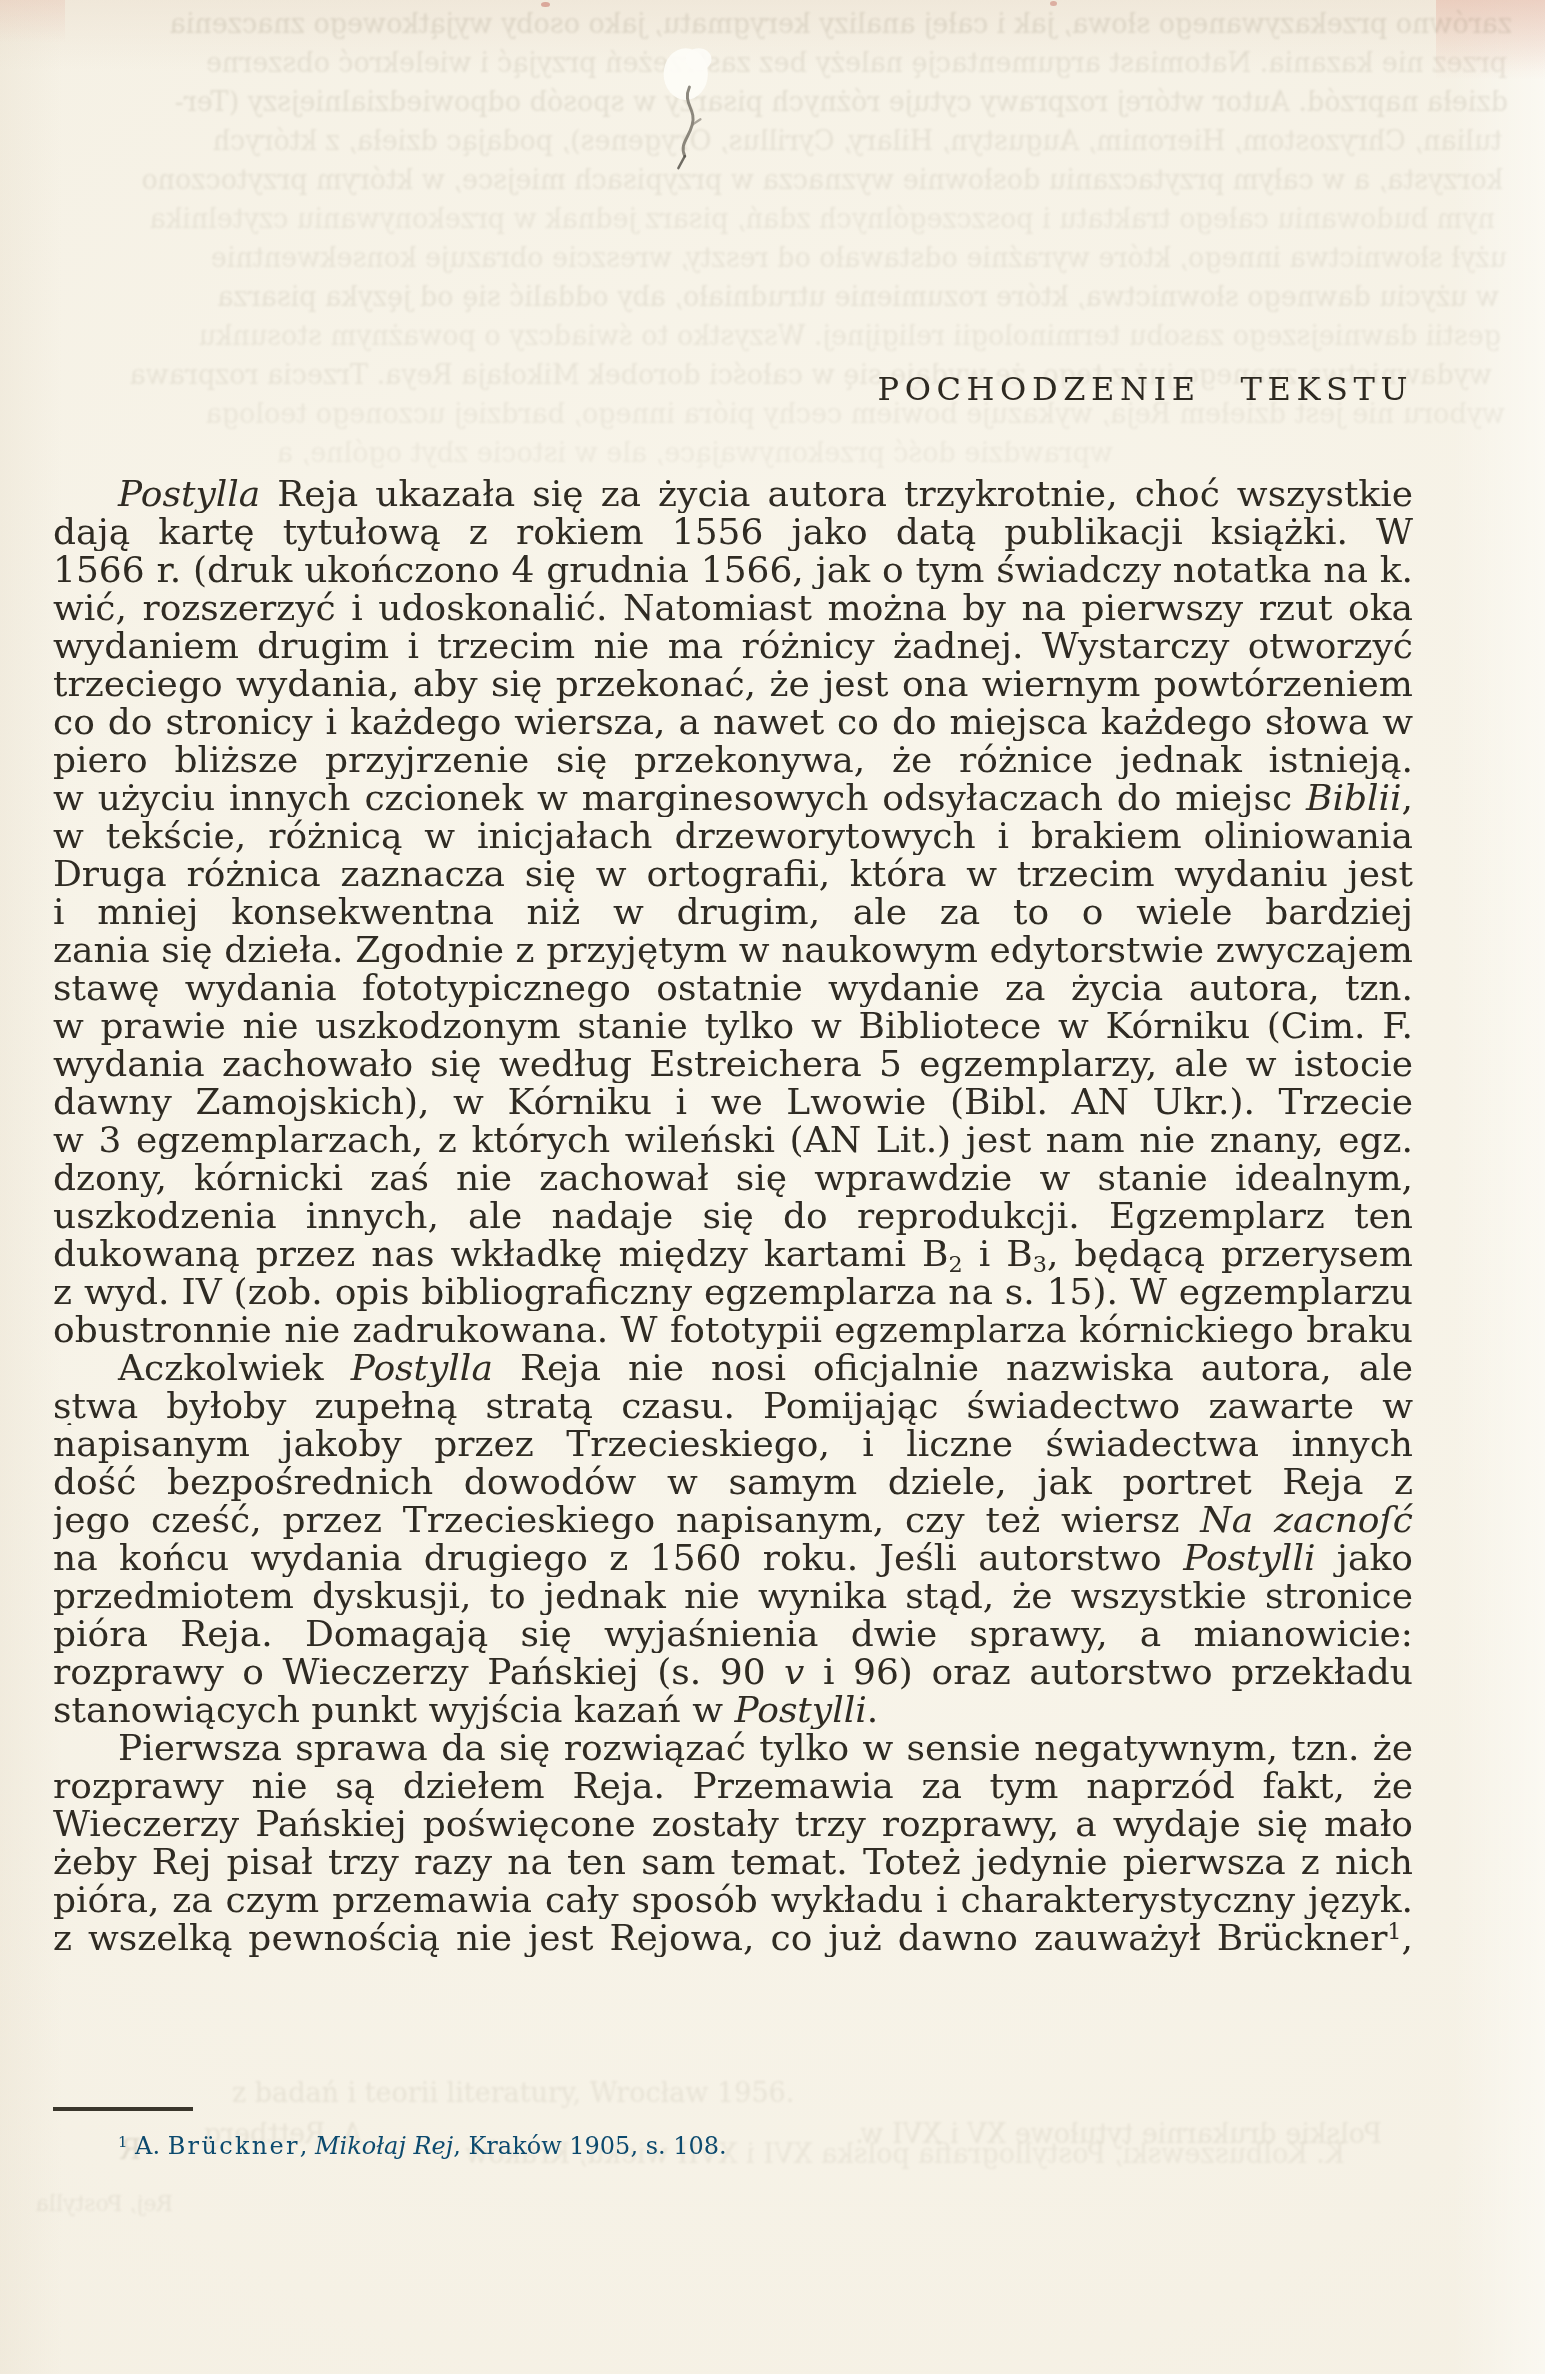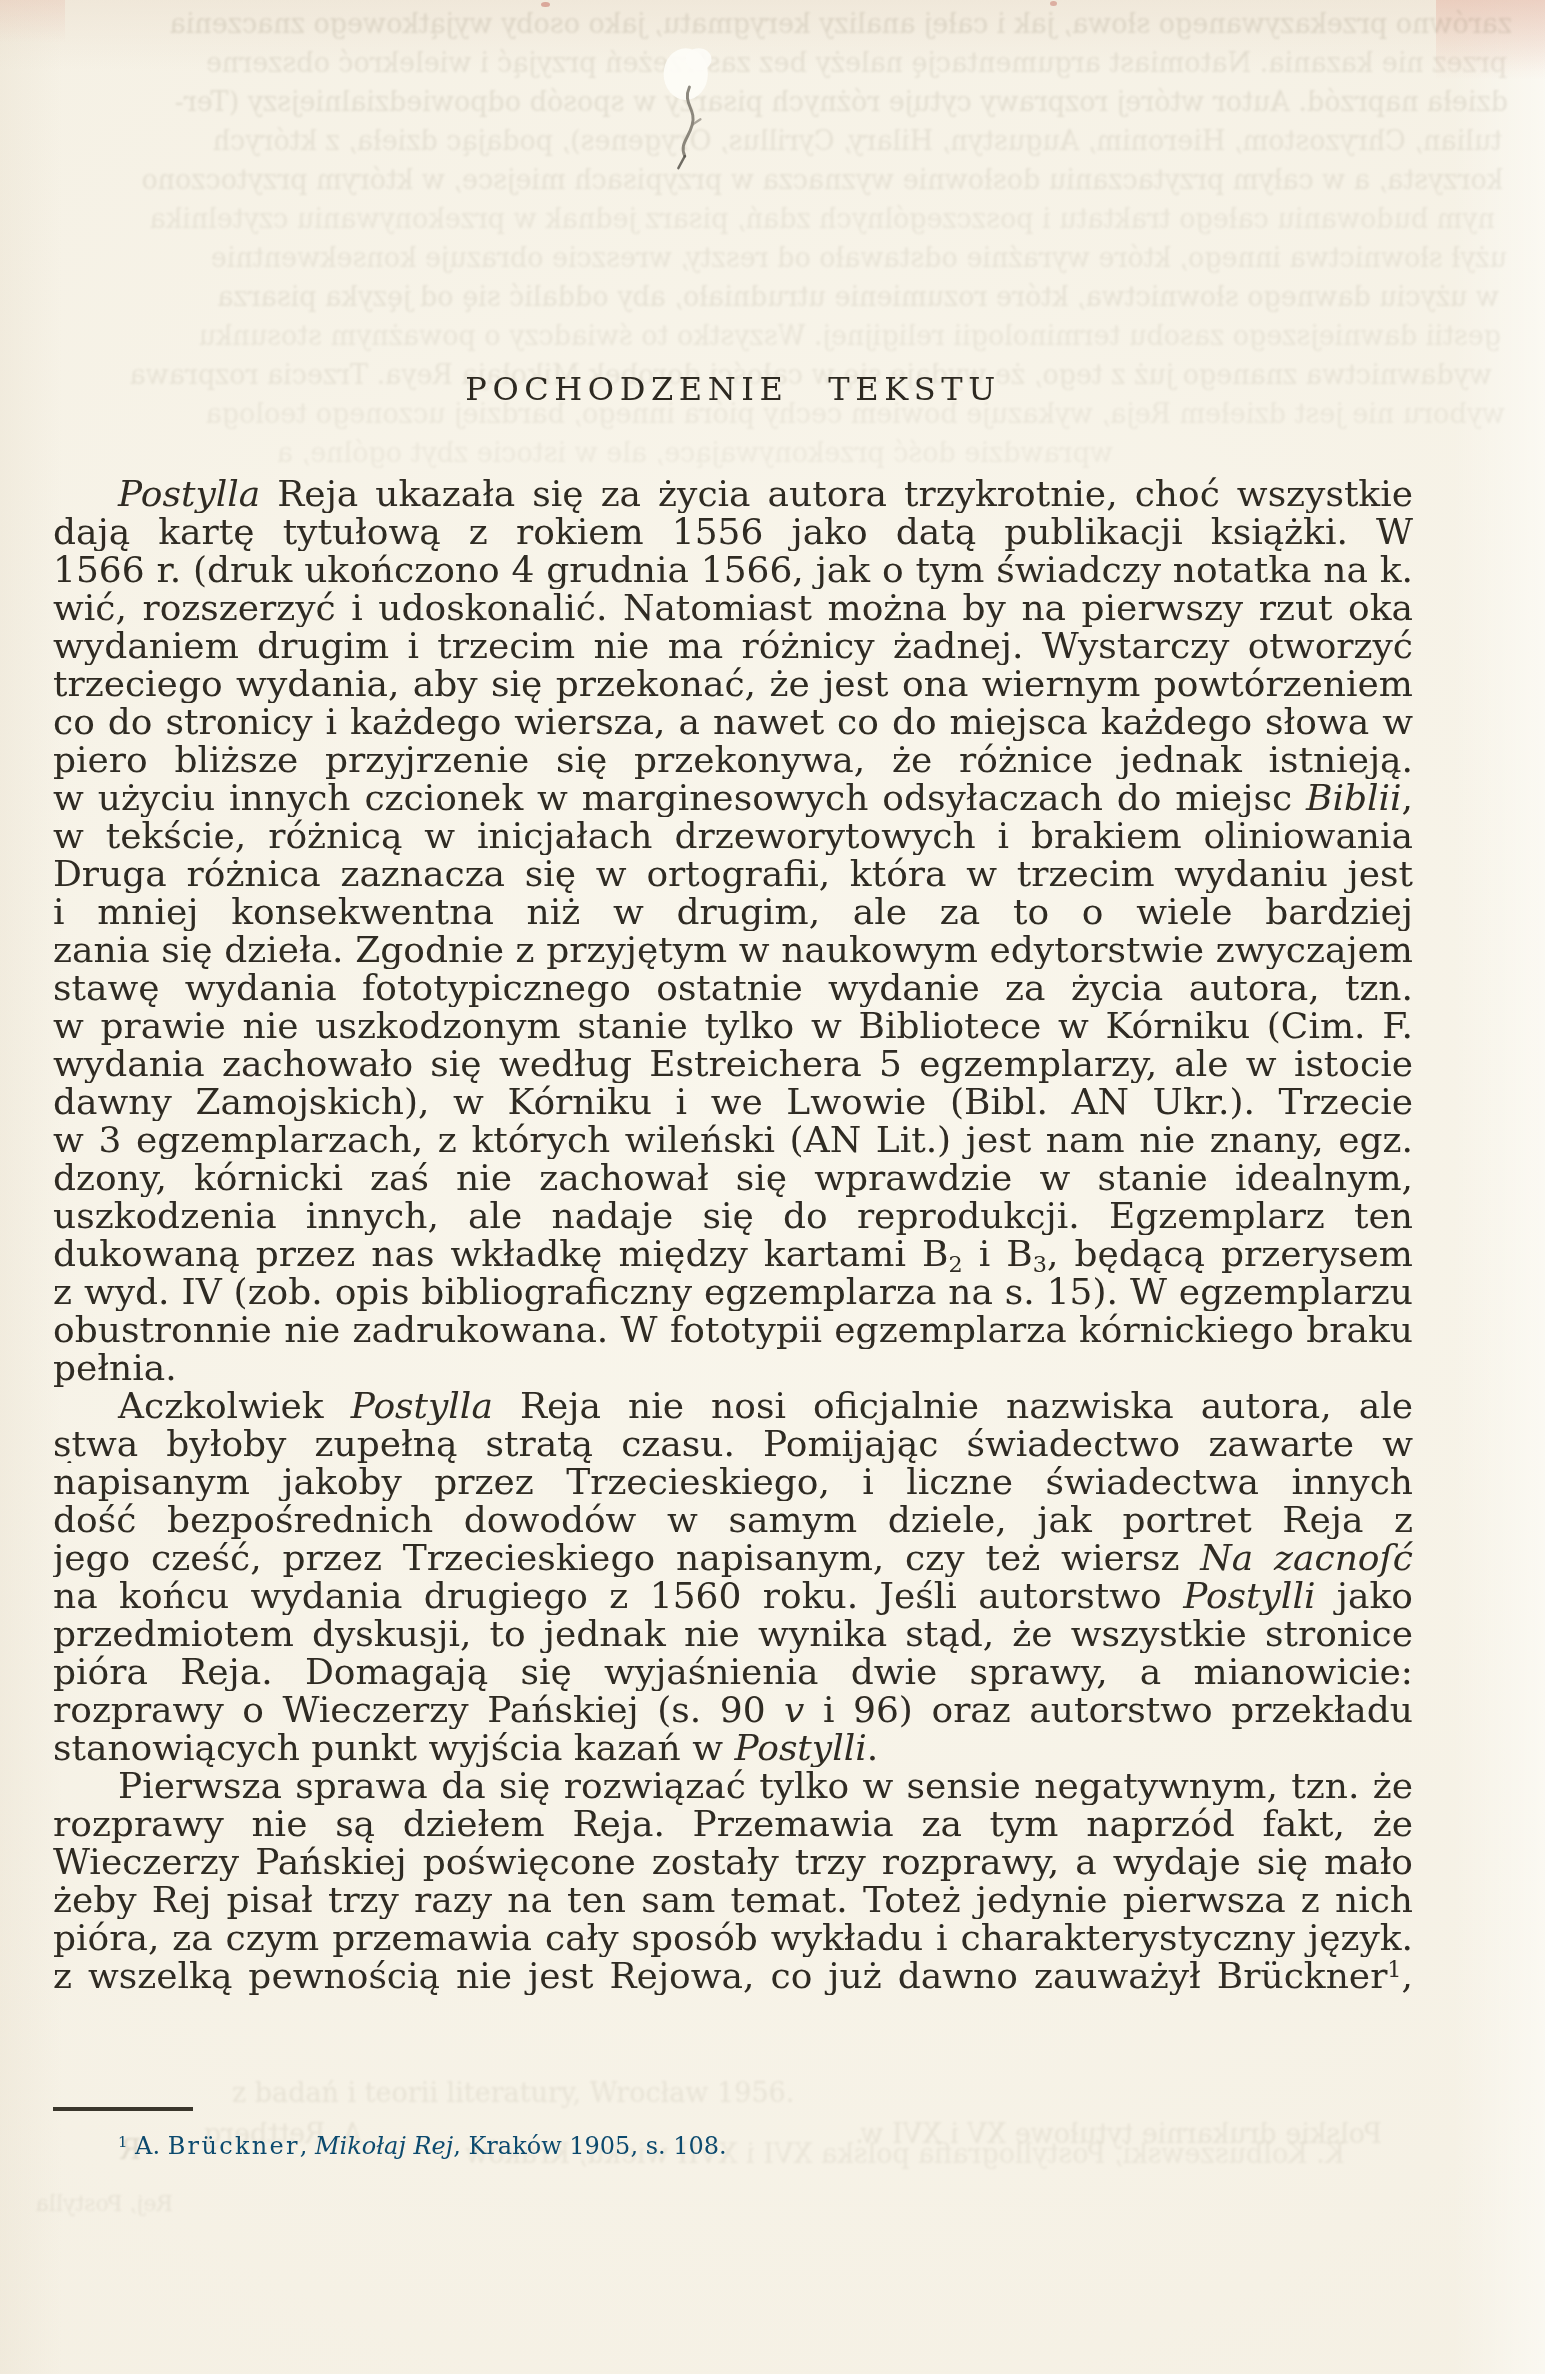--- a/index.html
+++ b/index.html
@@ -31,21 +31,21 @@
     position:absolute;font-size:27px;line-height:33px;height:35px;
     color:#6d6248;filter:blur(1.3px);
     transform:scaleX(-1);
     white-space:nowrap;overflow:hidden;
   }
   .ghost.nomirror{transform:none;}
 
   
   #heading{
     position:absolute;left:53px;top:371px;width:1360px;
-    text-align:center;font-size:32px;line-height:37px;
+    text-align:right;font-size:32px;line-height:37px;
     letter-spacing:5.6px;word-spacing:24px;color:#2d2921;
   }
 
   
   #body-text{
     position:absolute;left:53px;top:451px;width:1360px;
     font-size:36px;line-height:38px;margin-top:24px;
   }
   .line{text-align:justify;text-align-last:justify;height:38px;overflow:hidden;}
   .line.ind{padding-left:65px;}
@@ -123,21 +123,20 @@
       <div class="line"><span>stawę wydania fototypicznego ostatnie wydanie za życia autora, tzn. trzecie, istniejące</span></div>
       <div class="line"><span>w prawie nie uszkodzonym stanie tylko w Bibliotece w Kórniku (Cim. F. 4031). Drugiego</span></div>
       <div class="line"><span>wydania zachowało się według Estreichera 5 egzemplarzy, ale w istocie tylko 3: w BN (egz.</span></div>
       <div class="line"><span>dawny Zamojskich), w Kórniku i we Lwowie (Bibl. AN Ukr.). Trzecie wydanie istnieje</span></div>
       <div class="line"><span>w 3 egzemplarzach, z których wileński (AN Lit.) jest nam nie znany, egz. BN silnie uszko-</span></div>
       <div class="line"><span>dzony, kórnicki zaś nie zachował się wprawdzie w stanie idealnym, posiada bowiem drobne</span></div>
       <div class="line"><span>uszkodzenia innych, ale nadaje się do reprodukcji. Egzemplarz ten posiada także nie repro-</span></div>
       <div class="line"><span>dukowaną przez nas wkładkę między kartami B</span><sub>2</sub><span> i B</span><sub>3</sub><span>, będącą przerysem </span><span class="it">Rozprawy cudnej</span><span>,</span></div>
       <div class="line"><span>z wyd. IV (zob. opis bibliograficzny egzemplarza na s. 15). W egzemplarzu tym brak</span></div>
       <div class="line"><span>obustronnie nie zadrukowana. W fototypii egzemplarza kórnickiego braku tego się nie uzu-</span></div>
-      <div class="line end"><span>pełnia.</span></div>
       <div class="line ind"><span>Aczkolwiek </span><span class="it">Postylla</span><span> Reja nie nosi oficjalnie nazwiska autora, ale dowodzenie jego autor-</span></div>
       <div class="line"><span>stwa byłoby zupełną stratą czasu. Pomijając świadectwo zawarte w </span><span class="it">Żywocie Mikołaja Reja</span><span>,</span></div>
       <div class="line"><span>napisanym jakoby przez Trzecieskiego, i liczne świadectwa innych współczesnych, mamy</span></div>
       <div class="line"><span>dość bezpośrednich dowodów w samym dziele, jak portret Reja z łacińskim epigramatem na</span></div>
       <div class="line"><span>jego cześć, przez Trzecieskiego napisanym, czy też wiersz </span><span class="it">Na zacnoſć Oxey Herbu</span><span>, pomieszczony</span></div>
       <div class="line"><span>na końcu wydania drugiego z 1560 roku. Jeśli autorstwo </span><span class="it">Postylli</span><span> jako całości nie może być</span></div>
       <div class="line"><span>przedmiotem dyskusji, to jednak nie wynika stąd, że wszystkie stronice dzieła wyszły spod</span></div>
       <div class="line"><span>pióra Reja. Domagają się wyjaśnienia dwie sprawy, a mianowicie: autorstwo wtórej i trzeciej</span></div>
       <div class="line"><span>rozprawy o Wieczerzy Pańskiej (s. 90 </span><span class="it">v</span><span> i 96) oraz autorstwo przekładu perykop ewangelicznych,</span></div>
       <div class="line end"><span>stanowiących punkt wyjścia kazań w </span><span class="it">Postylli</span><span>.</span></div>

